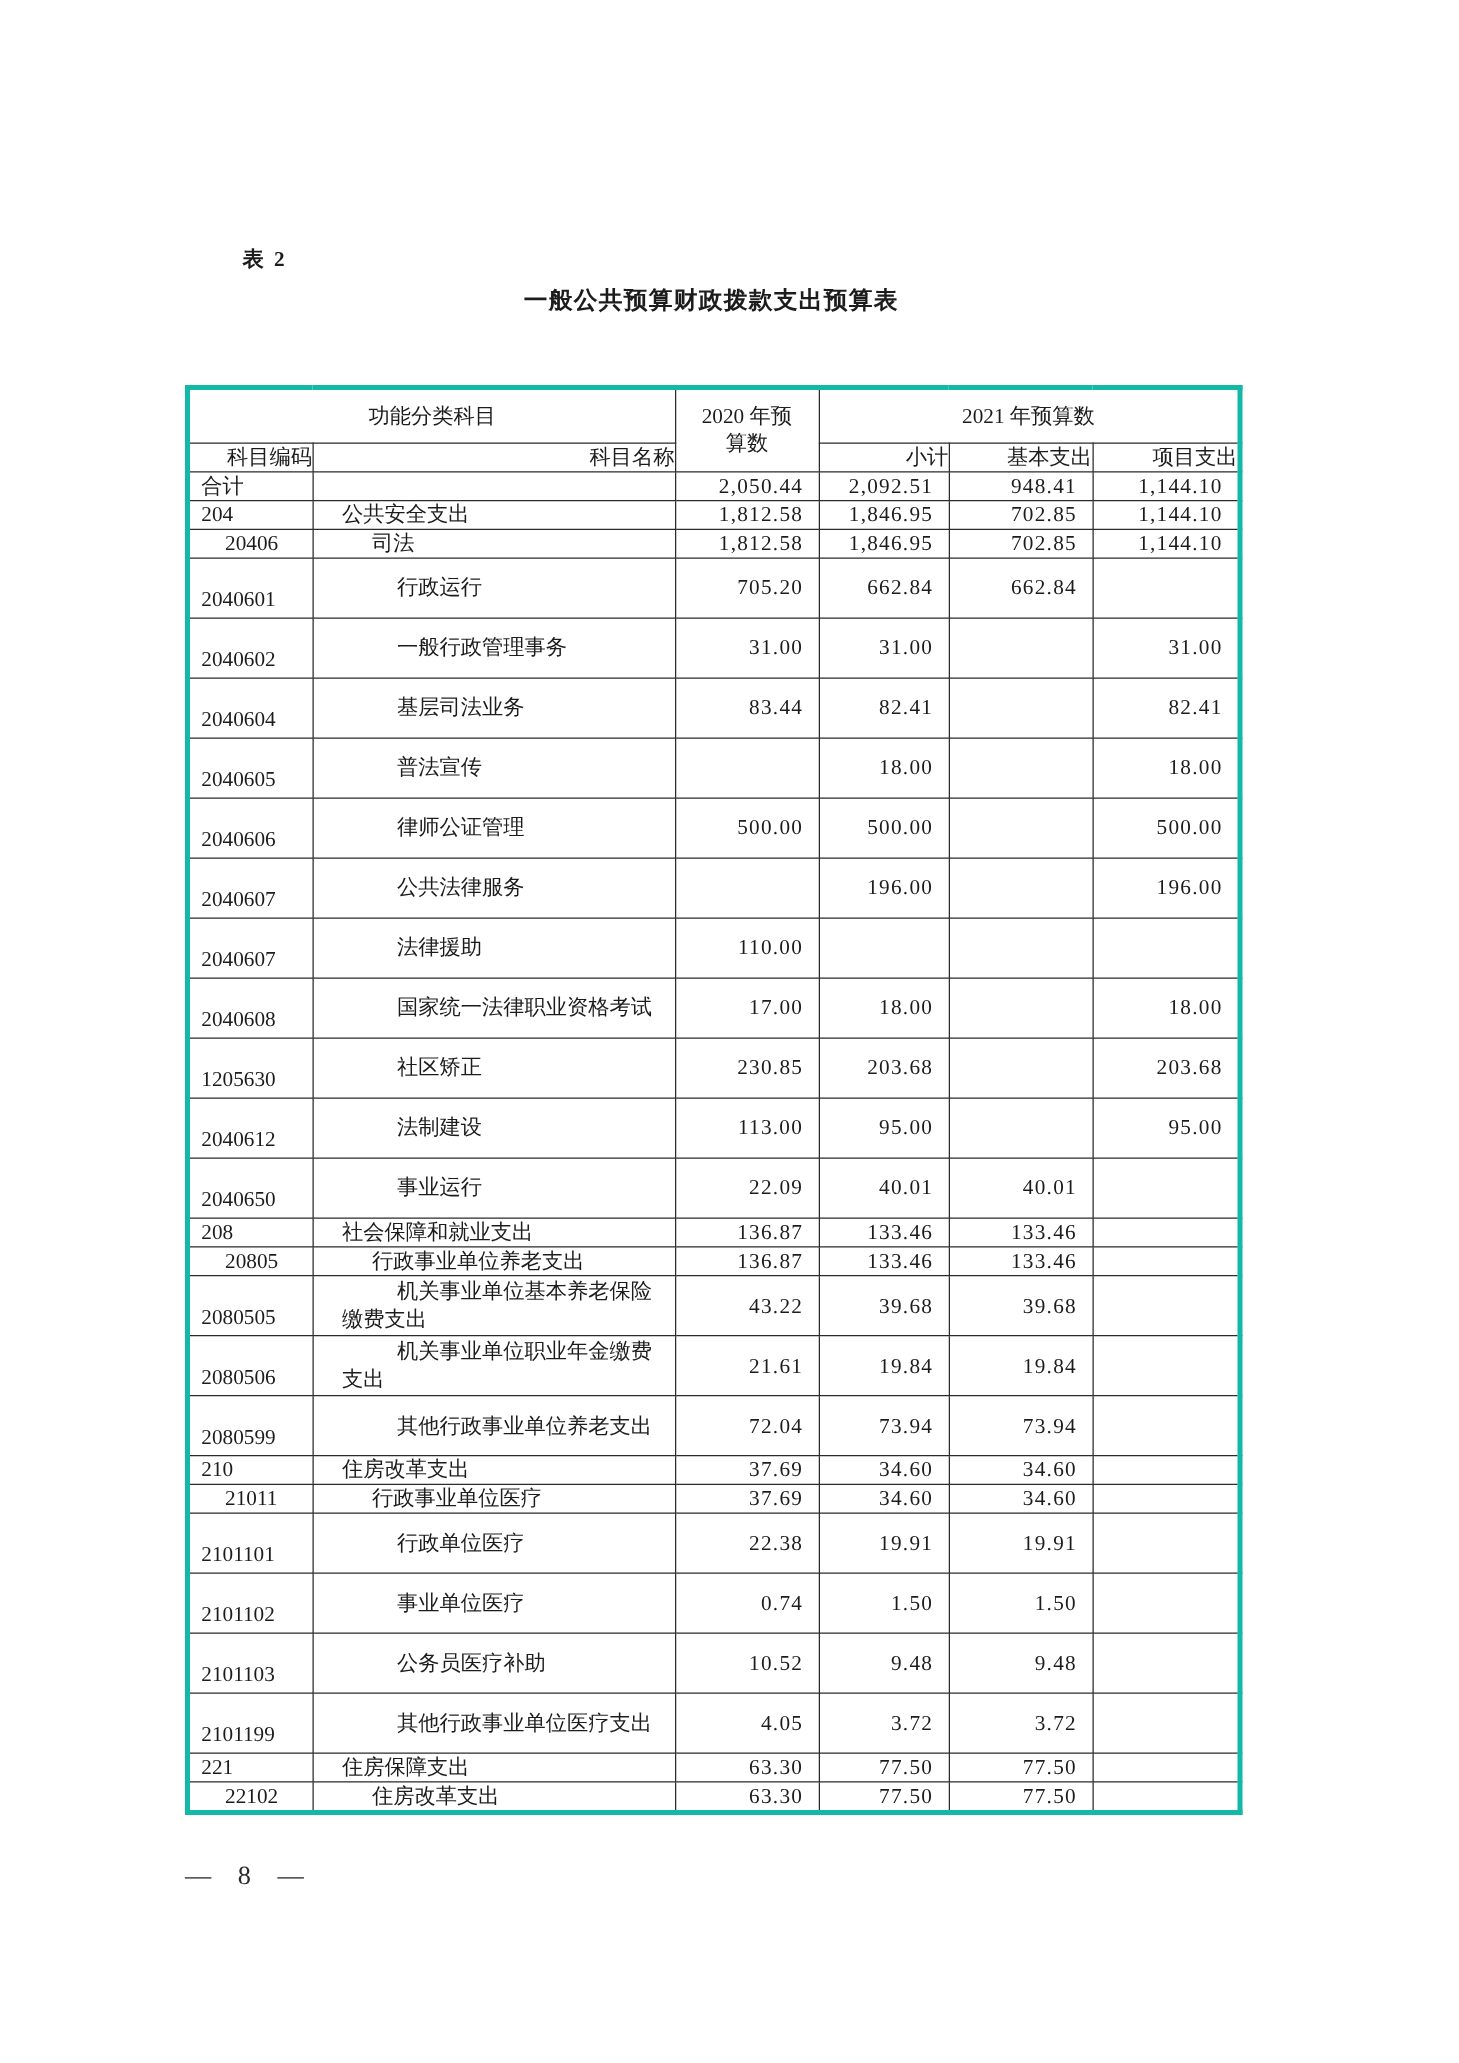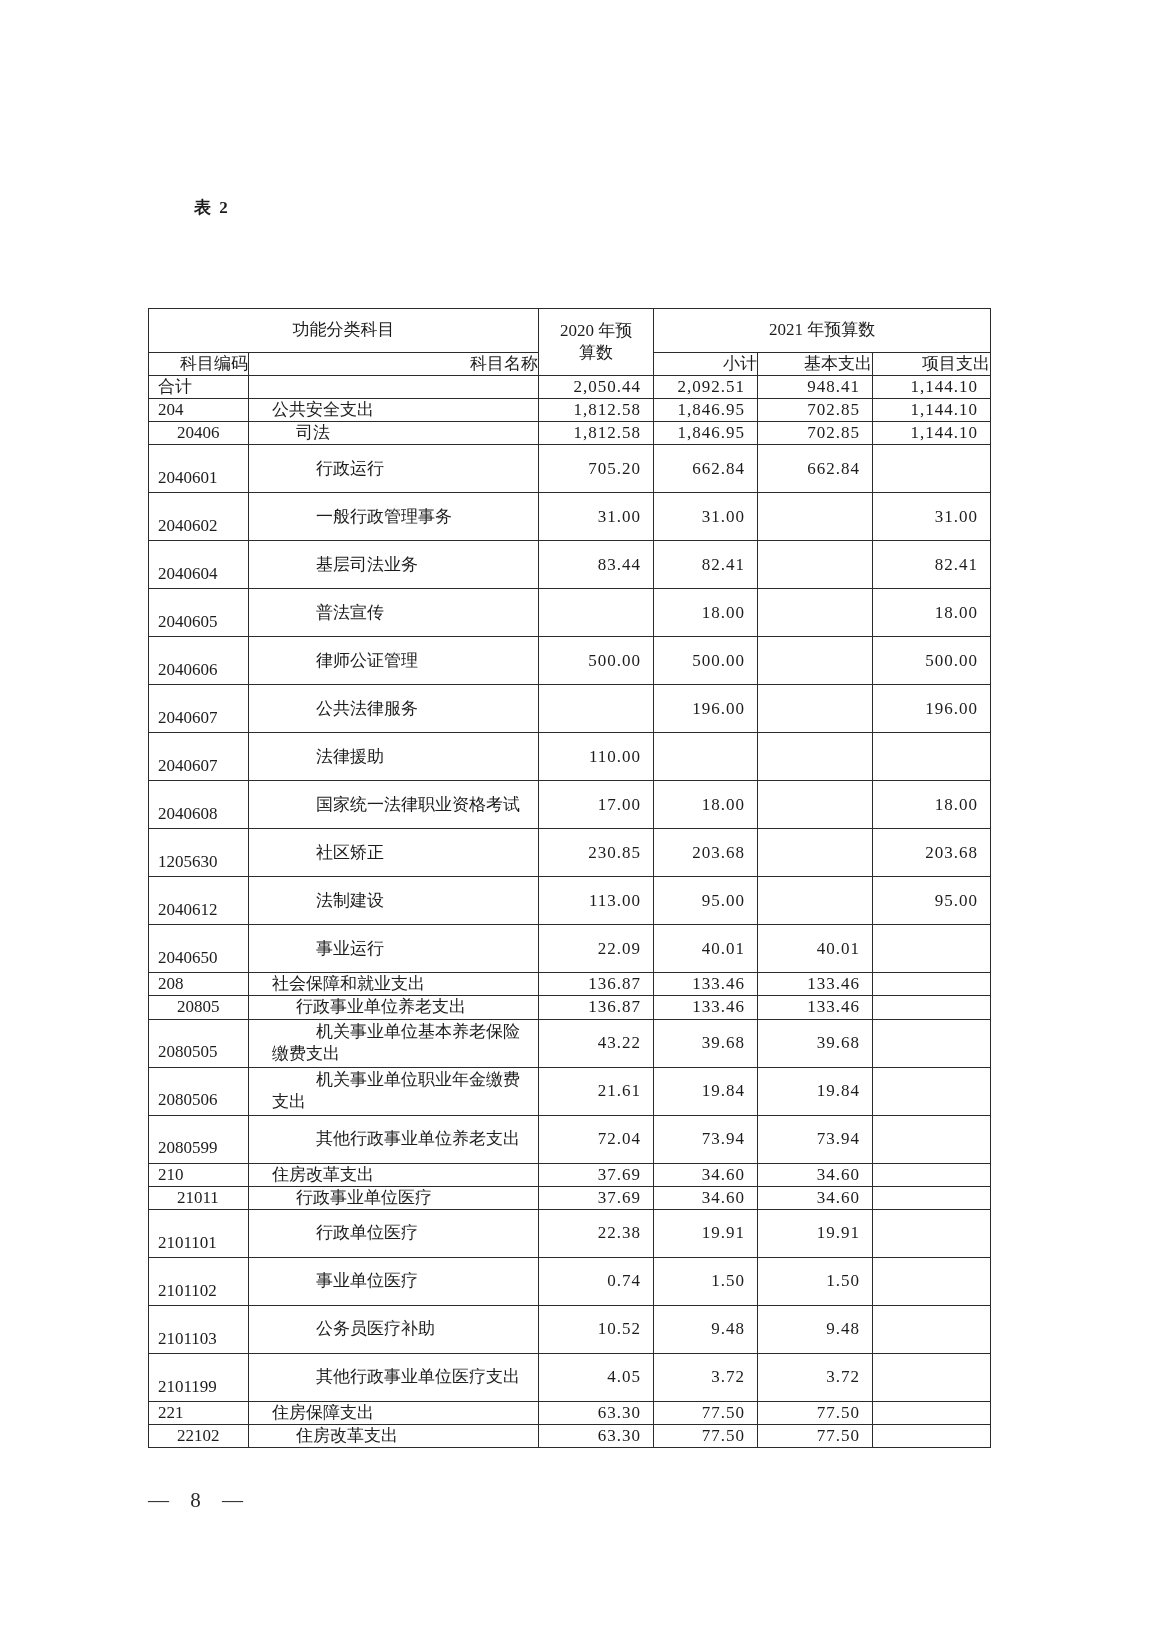--- a/index.html
+++ b/index.html
@@ -41,21 +41,21 @@
     font-size: 16px;
   }
   table.budget {
     position: absolute;
     left: 148px;
     top: 308px;
     width: 842px;
     border-collapse: collapse;
     table-layout: fixed;
     font-size: 17px;
-    border: 1px solid #14b8a6;
+    border: 4px solid #14b8a6;
   }
   table.budget th, table.budget td {
     border: 1px solid #2b2b2b;
     font-weight: normal;
     vertical-align: middle;
     line-height: 1.3;
     overflow: hidden;
   }
   table.budget thead tr.h1 th { height: 44px; text-align: center; }
   table.budget thead tr.h2 th { height: 22px; text-align: right; }
@@ -78,20 +78,21 @@
     color: #2a2a2a;
   }
 </style>
 </head>
 <body>
 
 <div class="page">
 
   <div class="table-label">表 2</div>
 
+  <div class="doc-title">一般公共预算财政拨款支出预算表</div>
 
 
   <table class="budget">
     <colgroup>
       <col style="width:100px">
       <col style="width:290px">
       <col style="width:115px">
       <col style="width:104px">
       <col style="width:115px">
       <col style="width:118px">

